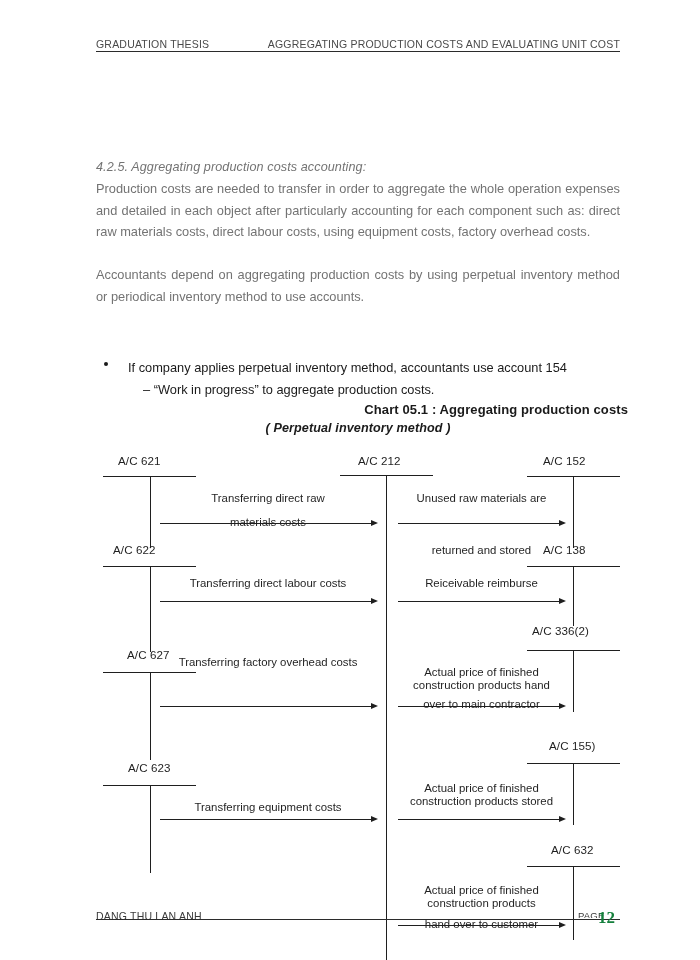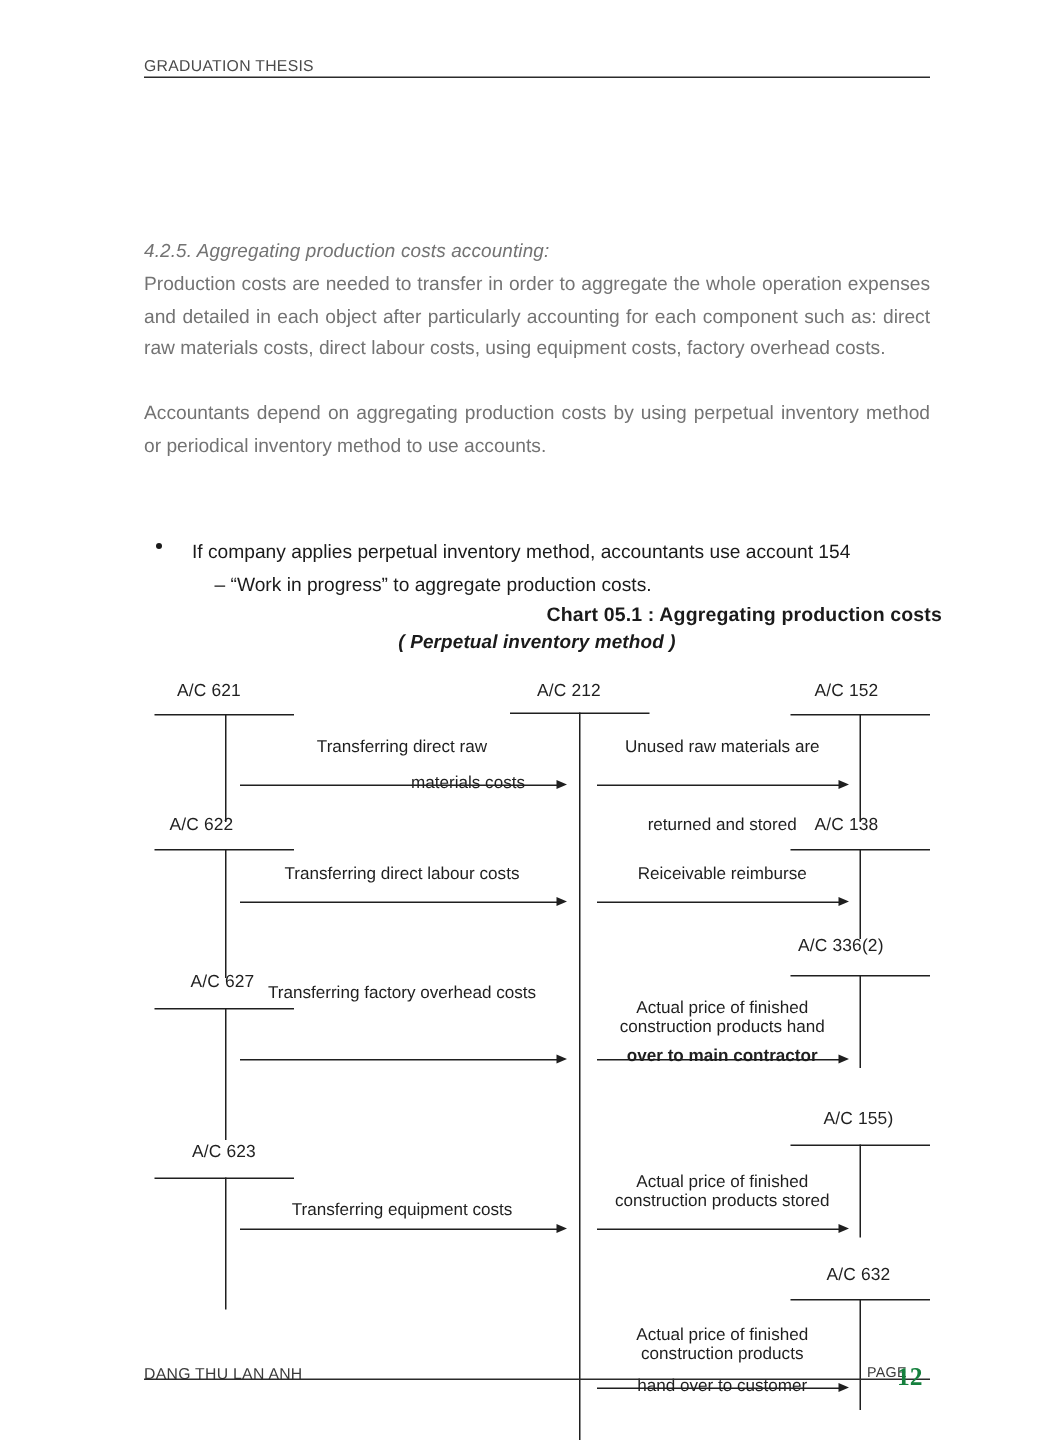--- a/index.html
+++ b/index.html
@@ -203,20 +203,21 @@
   }
 </style>
 </head>
 <body>
 
 <div class="page">
 
   <div class="header">
     <div class="header-inner">
       <span>GRADUATION THESIS</span>
+      <span>AGGREGATING PRODUCTION COSTS AND EVALUATING UNIT COST</span>
     </div>
   </div>
   <div class="header-rule"></div>
 
   <div class="body-block" style="top:157px;">
     <div class="sec-title">4.2.5. Aggregating production costs accounting:</div>
   </div>
 
   <div class="body-block para" style="top:178px;">Production costs are needed to transfer in order to aggregate the whole operation expenses and detailed in each object after particularly accounting for each component such as: direct raw materials costs, direct labour costs, using equipment costs, factory overhead costs.</div>
 
@@ -235,21 +236,21 @@
 
     <div class="acct-label" style="left:358px; top:454px;">A/C 212</div>
     <div class="t-bar" style="left:340px; top:475px; width:93px;"></div>
     <div class="t-stem" style="left:386px; top:475px; height:485px;"></div>
 
     <div class="acct-label" style="left:118px; top:454px;">A/C 621</div>
     <div class="t-bar" style="left:103px; top:476px; width:93px;"></div>
     <div class="t-stem" style="left:150px; top:476px; height:72px;"></div>
 
     <div class="flow-label" style="left:150px; top:492px; width:236px;">Transferring direct raw</div>
-    <div class="flow-label" style="left:150px; top:516px; width:236px;padding-left:44px;">materials costs</div>
+    <div class="flow-label" style="left:150px; top:516px; width:236px;">materials costs</div>
     <div class="arrow-line" style="left:160px; top:523px; width:212px;"></div>
     <div class="arrow-head" style="left:371px; top:520px;"></div>
 
     <div class="acct-label" style="left:543px; top:454px;">A/C 152</div>
     <div class="t-bar" style="left:527px; top:476px; width:93px;"></div>
     <div class="t-stem" style="left:573px; top:476px; height:72px;"></div>
 
     <div class="flow-label" style="left:390px; top:492px; width:183px;">Unused raw materials are</div>
     <div class="flow-label" style="left:390px; top:516px; width:183px;margin-top:28px;">returned and stored</div>
     <div class="arrow-line" style="left:398px; top:523px; width:162px;"></div>
@@ -278,21 +279,21 @@
     <div class="acct-label" style="left:127px; top:648px;">A/C 627</div>
     <div class="t-bar" style="left:103px; top:672px; width:93px;"></div>
     <div class="t-stem" style="left:150px; top:672px; height:88px;"></div>
 
     <div class="flow-label" style="left:150px; top:656px; width:236px;">Transferring factory overhead costs</div>
     <div class="arrow-line" style="left:160px; top:706px; width:212px;"></div>
     <div class="arrow-head" style="left:371px; top:703px;"></div>
 
     <div class="flow-label" style="left:390px; top:666px; width:183px;">Actual price of finished</div>
     <div class="flow-label" style="left:390px; top:679px; width:183px;">construction products hand</div>
-    <div class="flow-label" style="left:390px; top:698px; width:183px;font-weight:bold;">over to main contractor</div>
+    <div class="flow-label" style="left:390px; top:698px; width:183px;">over to main contractor</div>
     <div class="arrow-line" style="left:398px; top:706px; width:162px;"></div>
     <div class="arrow-head" style="left:559px; top:703px;"></div>
 
     <div class="acct-label" style="left:549px; top:739px;">A/C 155)</div>
     <div class="t-bar" style="left:527px; top:763px; width:93px;"></div>
     <div class="t-stem" style="left:573px; top:763px; height:62px;"></div>
 
     <div class="acct-label" style="left:128px; top:761px;">A/C 623</div>
     <div class="t-bar" style="left:103px; top:785px; width:93px;"></div>
     <div class="t-stem" style="left:150px; top:785px; height:88px;"></div>

